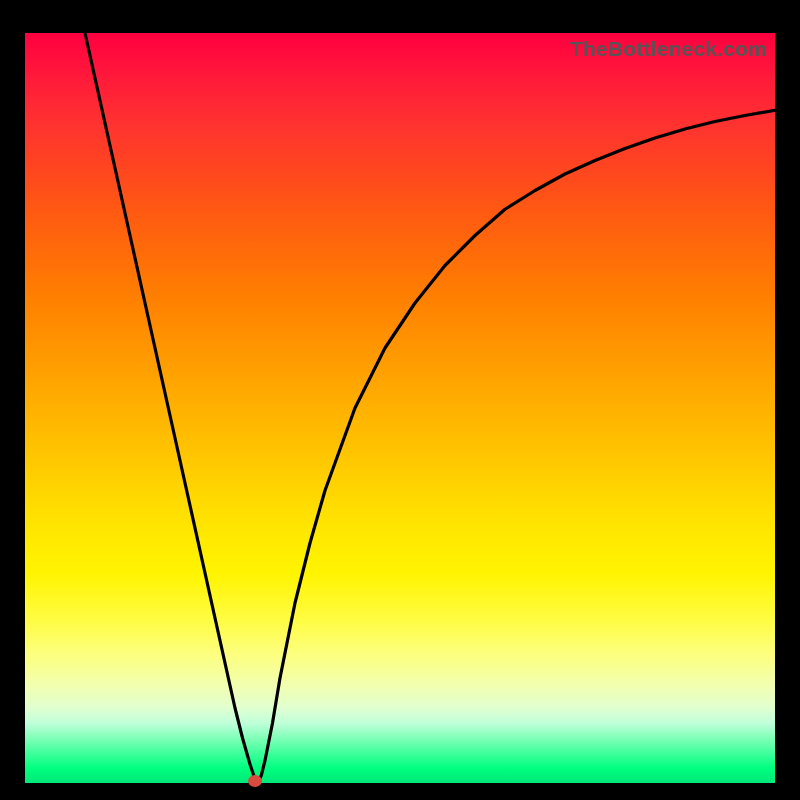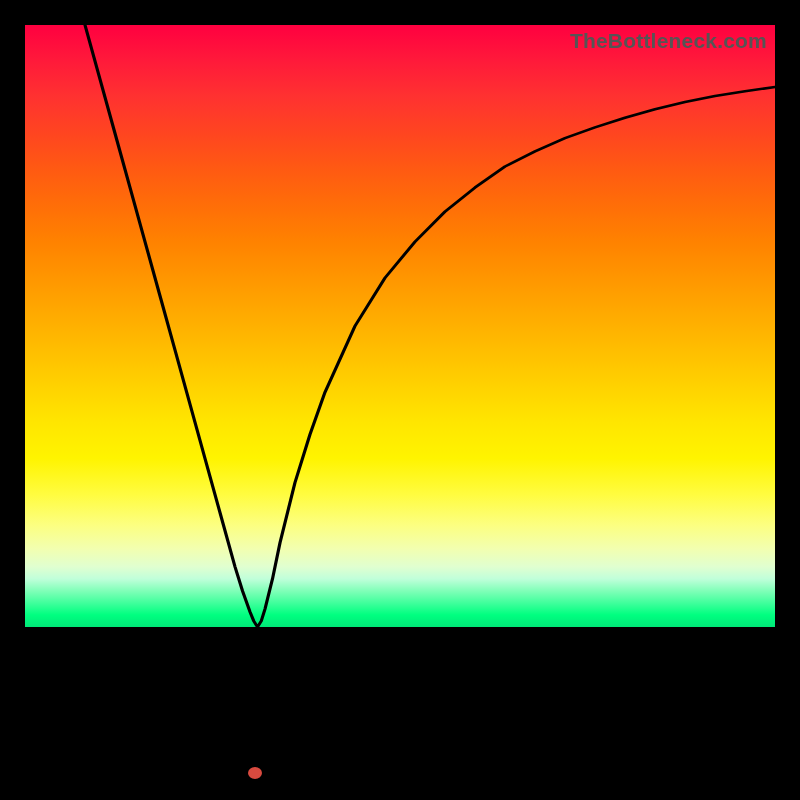--- a/index.html
+++ b/index.html
@@ -6,23 +6,23 @@
   html, body { width: 800px; height: 800px; overflow: hidden; background: #000; }
   .frame {
     position: relative;
     width: 800px;
     height: 800px;
     background: #000;
   }
   .plot-area {
     position: absolute;
     left: 25px;
-    top: 25px;
+    top: 33px;
     width: 750px;
-    height: 602px;
+    height: 750px;
     background: linear-gradient(to bottom,
       #ff0040 0%,
       #ff1a3a 6%,
       #ff3230 12%,
       #ff4520 18%,
       #ff5a12 24%,
       #ff6e08 30%,
       #ff8200 36%,
       #ff9600 42%,
       #ffaa00 48%,

